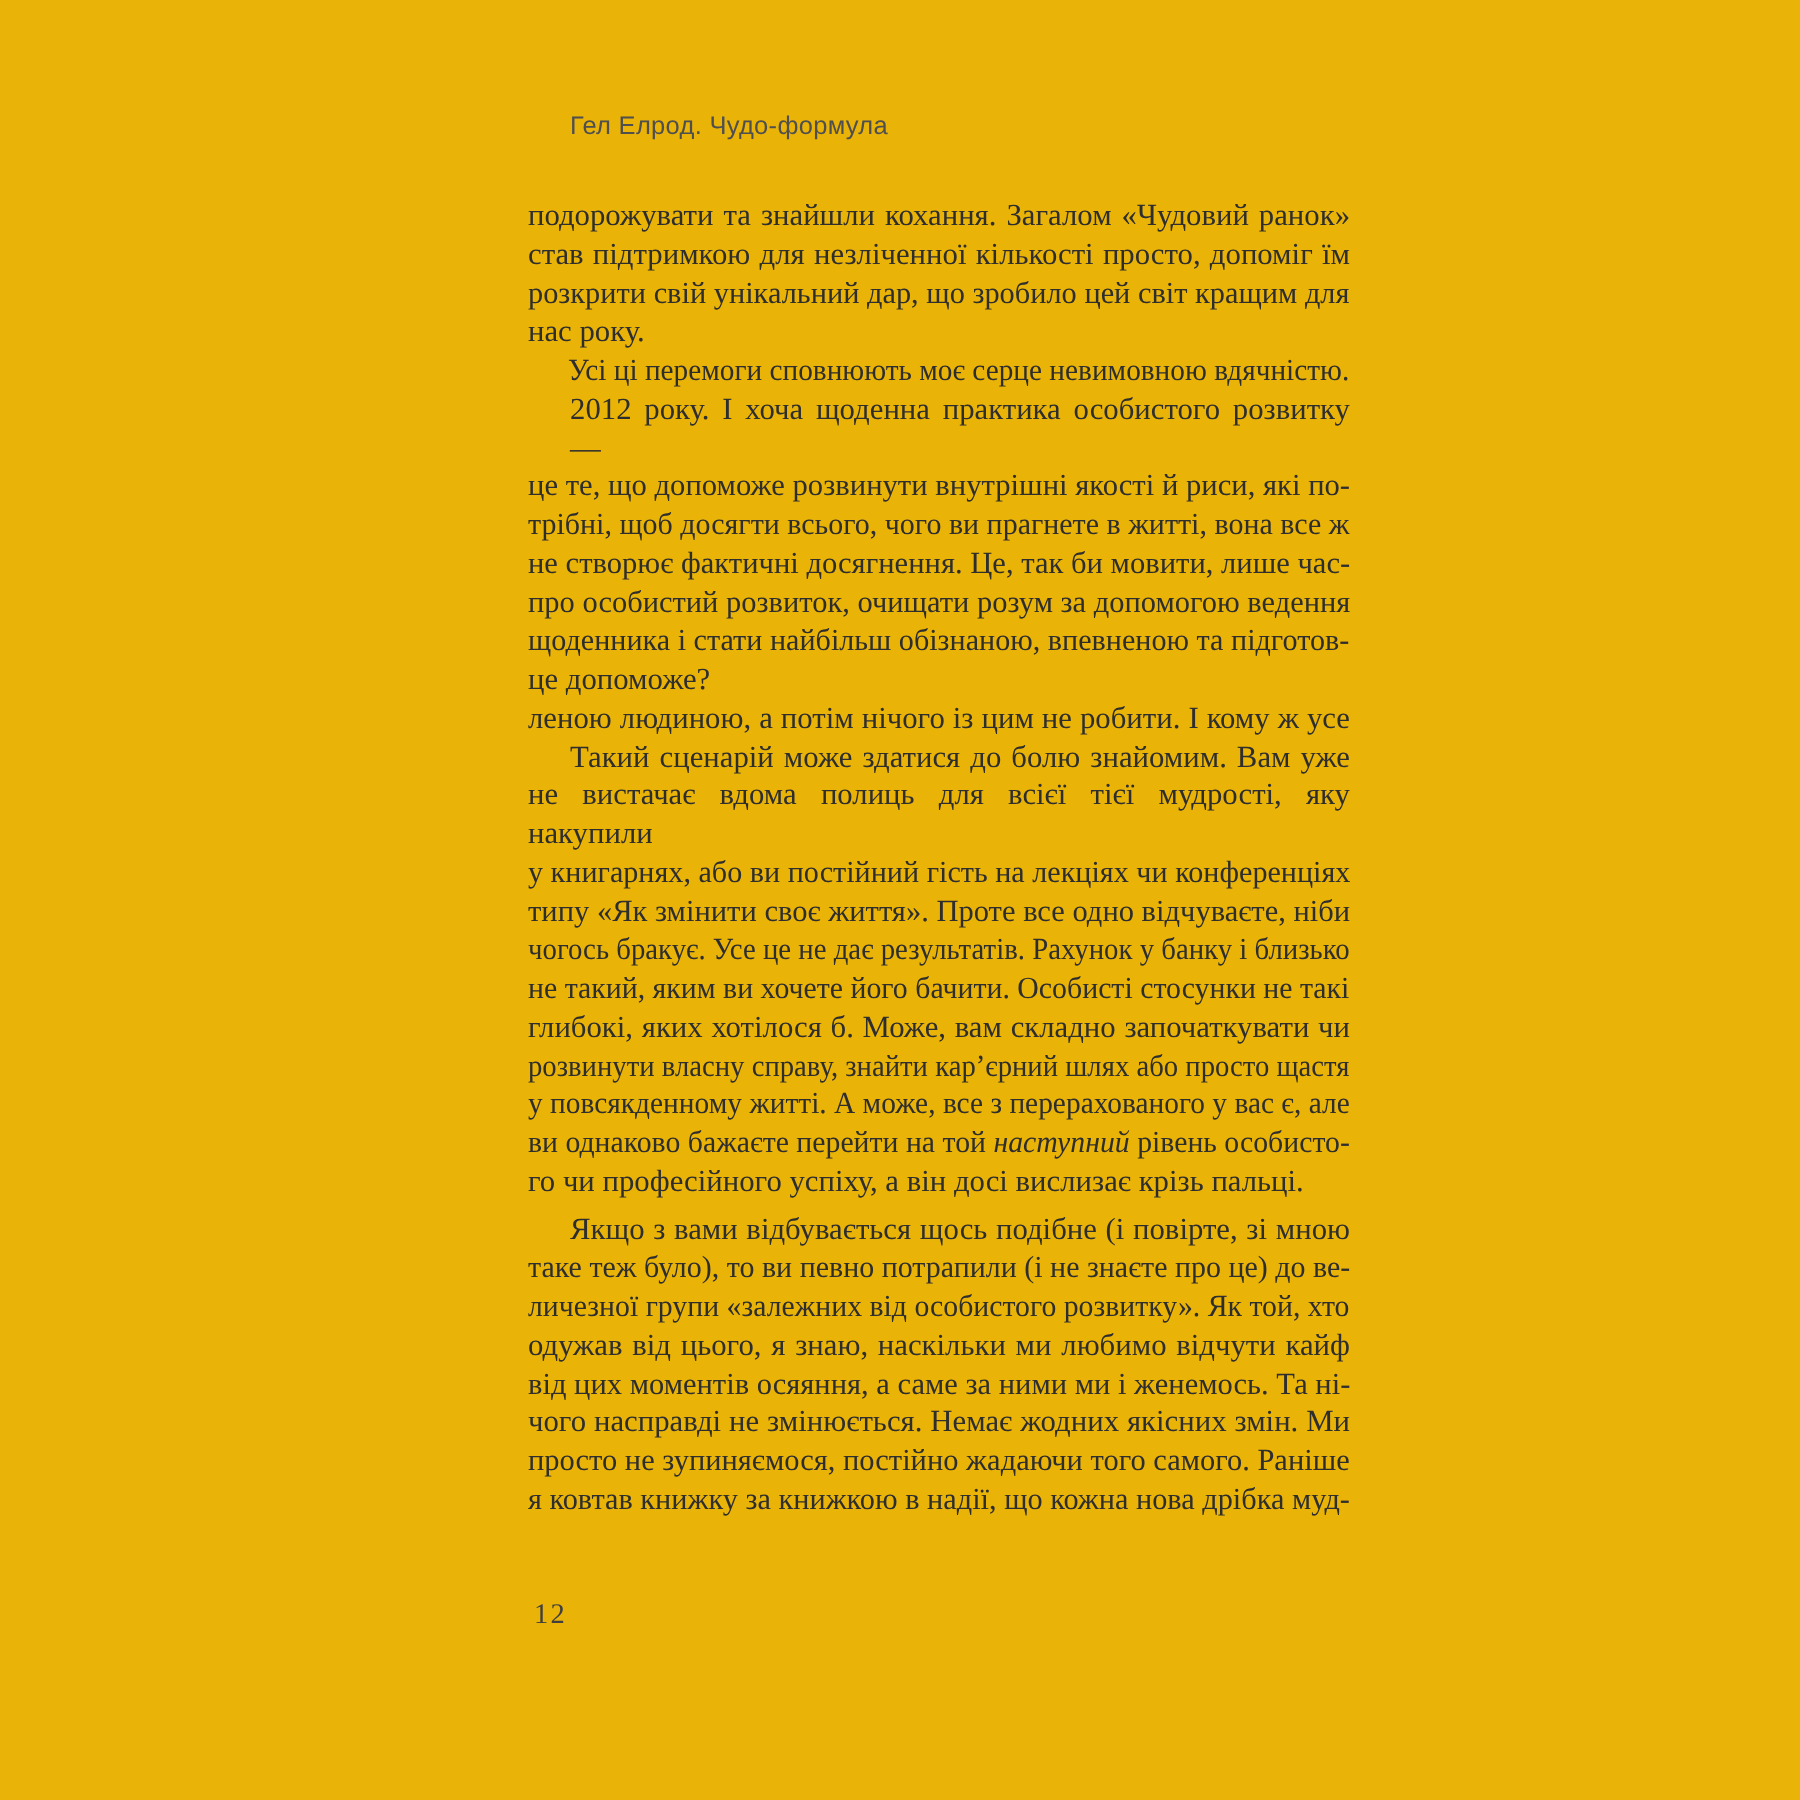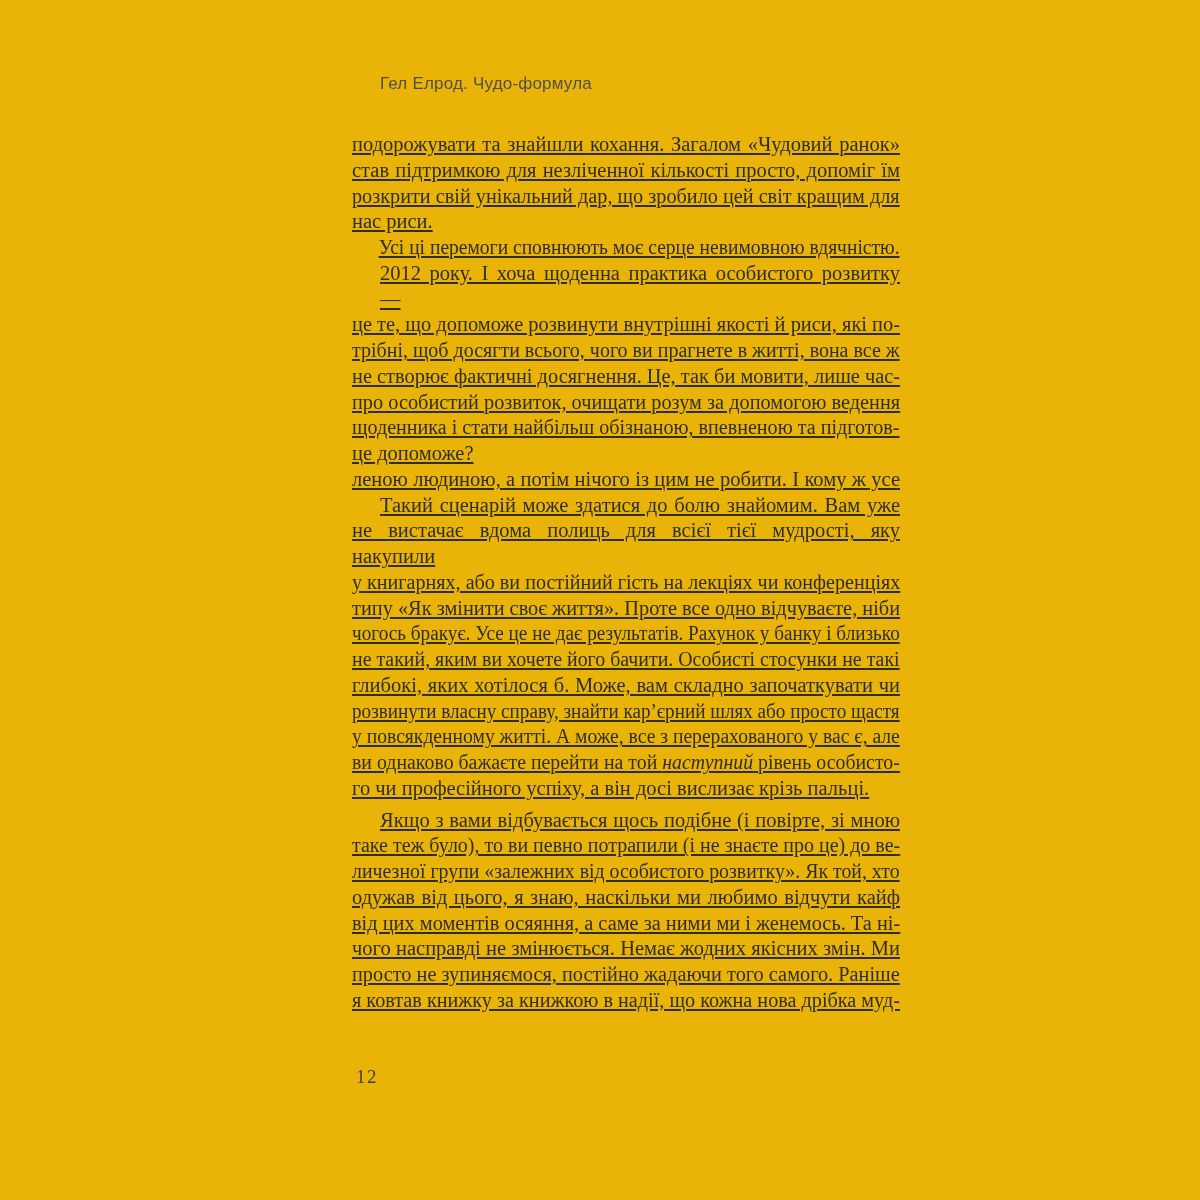--- a/index.html
+++ b/index.html
@@ -23,21 +23,20 @@
     letter-spacing: 0.2px;
   }
   .text-block {
     position: absolute;
     left: 352px; top: 132px;
     width: 548px;
     font-family: "Liberation Serif", "DejaVu Serif", serif;
     font-size: 20.5px;
     line-height: 25.75px;
     color: #2e2e2e;
-    text-decoration: underline;
   }
   .para { margin: 0; }
   .para.gap { margin-top: 6px; }
   .para.indent .line:first-child { padding-left: 28px; }
   .line { white-space: nowrap; }
   .line.just {
     white-space: normal;
     text-align: justify;
     text-align-last: justify;
   }
@@ -55,21 +54,21 @@
 <body>
 
 <div class="page">
   <div class="running-header">Гел Елрод. Чудо-формула</div>
 
   <div class="text-block">
       <div class="para">
         <div class="line just"><span>подорожувати та знайшли кохання. Загалом «Чудовий ранок»</span></div>
         <div class="line just"><span>став підтримкою для незліченної кількості просто, допоміг їм</span></div>
         <div class="line" style="transform-origin: left center; transform: scaleX(0.987387);"><span>розкрити свій унікальний дар, що зробило цей світ кращим для</span></div>
-        <div class="line lastline"><span>нас риси.</span></div>
+        <div class="line lastline"><span>нас року.</span></div>
       </div>
       <div class="para indent">
         <div class="line" style="transform-origin: left center; transform: scaleX(0.953043);"><span>Усі ці перемоги сповнюють моє серце невимовною вдячністю.</span></div>
       </div>
       <div class="para indent">
         <div class="line just"><span>2012 року. І хоча щоденна практика особистого розвитку —</span></div>
         <div class="line" style="transform-origin: left center; transform: scaleX(0.996364);"><span>це те, що допоможе розвинути внутрішні якості й риси, які по-</span></div>
         <div class="line" style="transform-origin: left center; transform: scaleX(0.975089);"><span>трібні, щоб досягти всього, чого ви прагнете в житті, вона все ж</span></div>
         <div class="line" style="transform-origin: left center; transform: scaleX(0.994555);"><span>не створює фактичні досягнення. Це, так би мовити, лише час-</span></div>
         <div class="line" style="transform-origin: left center; transform: scaleX(0.990958);"><span>про особистий розвиток, очищати розум за допомогою ведення</span></div>

